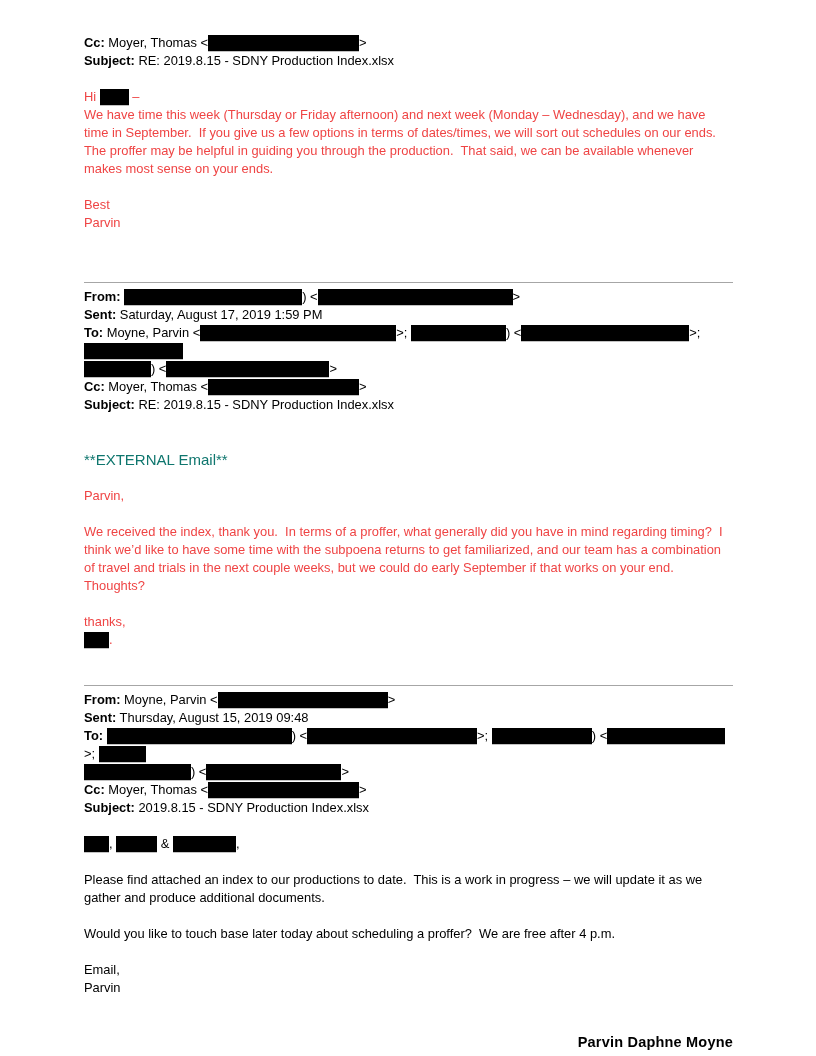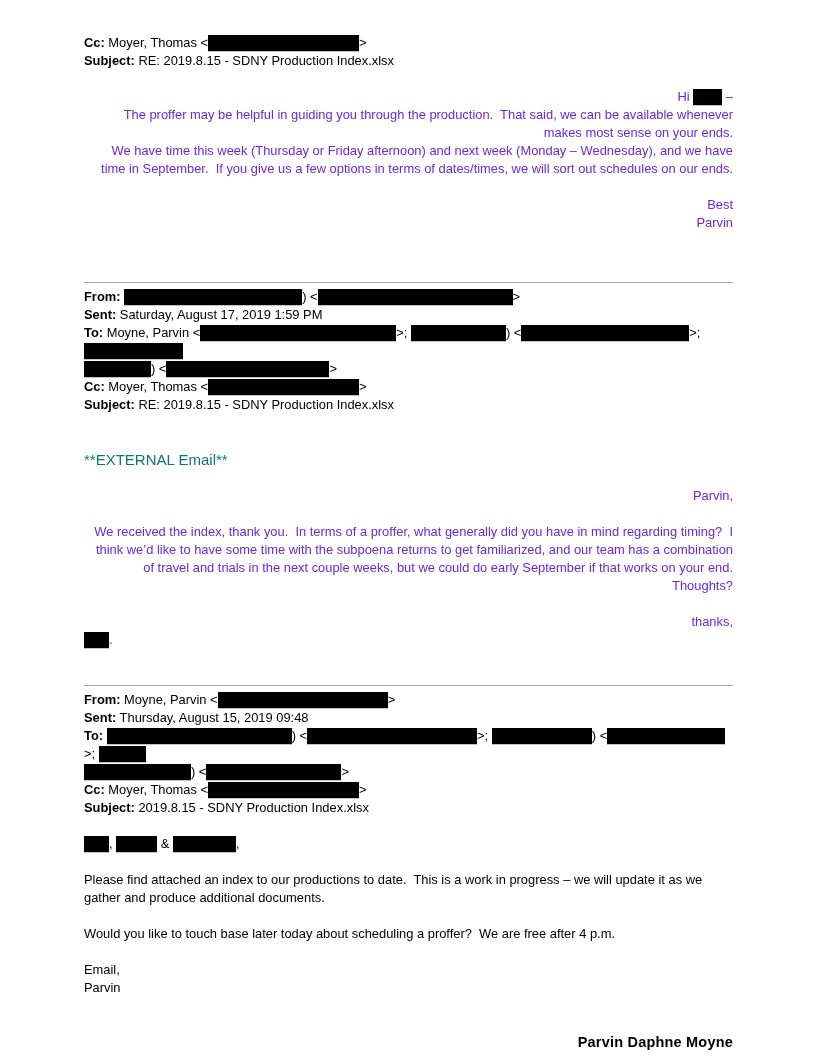--- a/index.html
+++ b/index.html
@@ -16,21 +16,21 @@
     color: #000000;
     overflow: hidden;
   }
   .line {
     line-height: 18px;
     min-height: 18px;
     white-space: pre-wrap;
   }
   .para { line-height: 18px; white-space: pre-wrap; }
   .b { font-weight: bold; }
-  .blue { color: #6d28d9; text-align: right; }
+  .blue { color: #ef4444; }
   .red { color: #0f766e; font-size: 15px; }
   .spacer { height: 18px; }
   .divider {
     border: none;
     border-top: 1.5px solid #A6A6A6;
     margin: 0 0 5px 0;
     height: 0;
   }
   .gap-to-divider-1 { height: 50px; }
   .gap-to-external { height: 37px; }
@@ -66,22 +66,22 @@
 <body>
 
 <div class="page">
 
   <div class="line"><span class="b">Cc:</span><span> Moyer, Thomas &lt;</span><span class="redact" style="width:151px"></span><span>&gt;</span></div>
   <div class="line"><span class="b">Subject:</span><span> RE: 2019.8.15 - SDNY Production Index.xlsx</span></div>
 
   <div class="spacer"></div>
 
   <div class="line blue"><span>Hi </span><span class="redact" style="width:29px"></span><span> –</span></div>
+  <div class="para blue">We have time this week (Thursday or Friday afternoon) and next week (Monday – Wednesday), and we have time in September.  If you give us a few options in terms of dates/times, we will sort out schedules on our ends.</div>
   <div class="para blue">The proffer may be helpful in guiding you through the production.  That said, we can be available whenever makes most sense on your ends.</div>
-  <div class="para blue">We have time this week (Thursday or Friday afternoon) and next week (Monday – Wednesday), and we have time in September.  If you give us a few options in terms of dates/times, we will sort out schedules on our ends.</div>
   <div class="spacer"></div>
   <div class="line blue">Best</div>
   <div class="line blue">Parvin</div>
 
   <div class="gap-to-divider-1"></div>
   <hr class="divider">
 
   <div class="line"><span class="b">From:</span><span> </span><span class="redact" style="width:178px"></span><span>) &lt;</span><span class="redact" style="width:195px"></span><span>&gt;</span></div>
   <div class="line"><span class="b">Sent:</span><span> Saturday, August 17, 2019 1:59 PM</span></div>
   <div class="line"><span class="b">To:</span><span> Moyne, Parvin &lt;</span><span class="redact" style="width:196px"></span><span>&gt;; </span><span class="redact" style="width:95px"></span><span>) &lt;</span><span class="redact" style="width:168px"></span><span>&gt;; </span><span class="redact" style="width:99px"></span></div>

